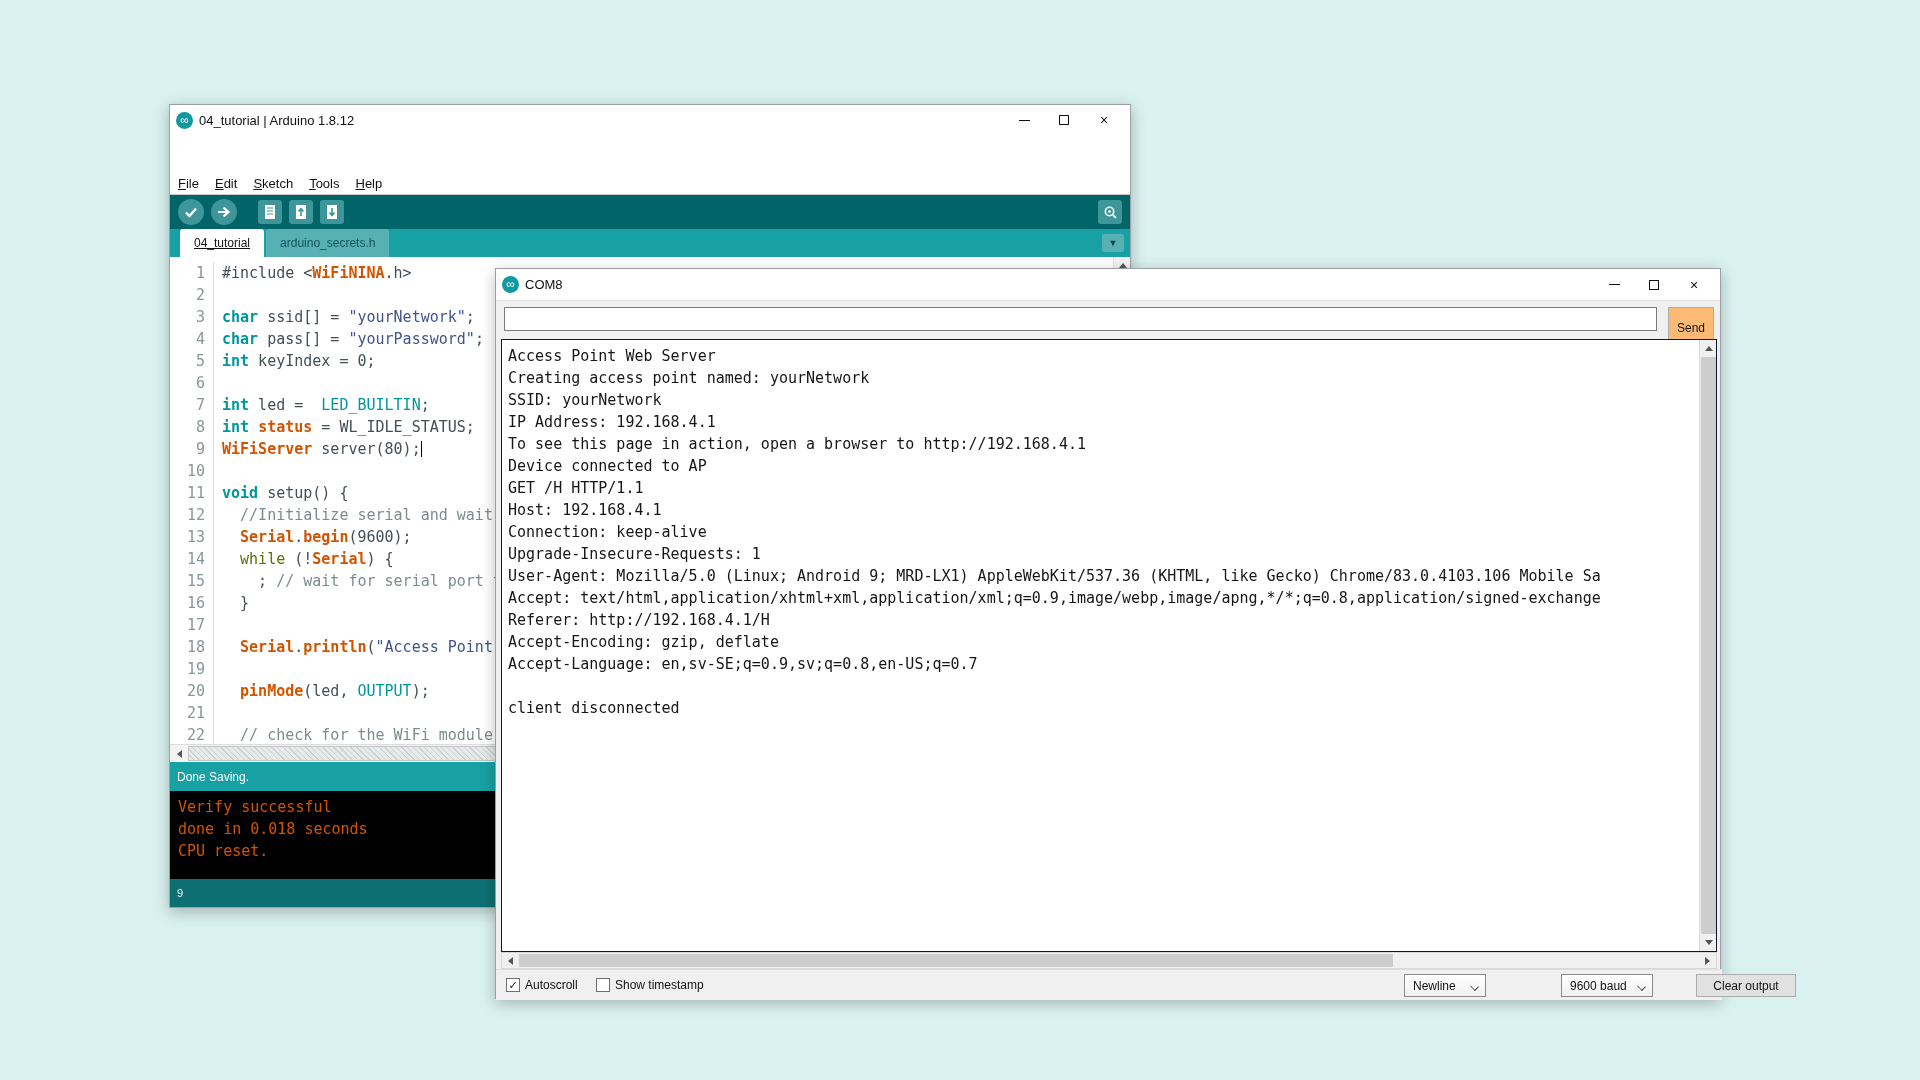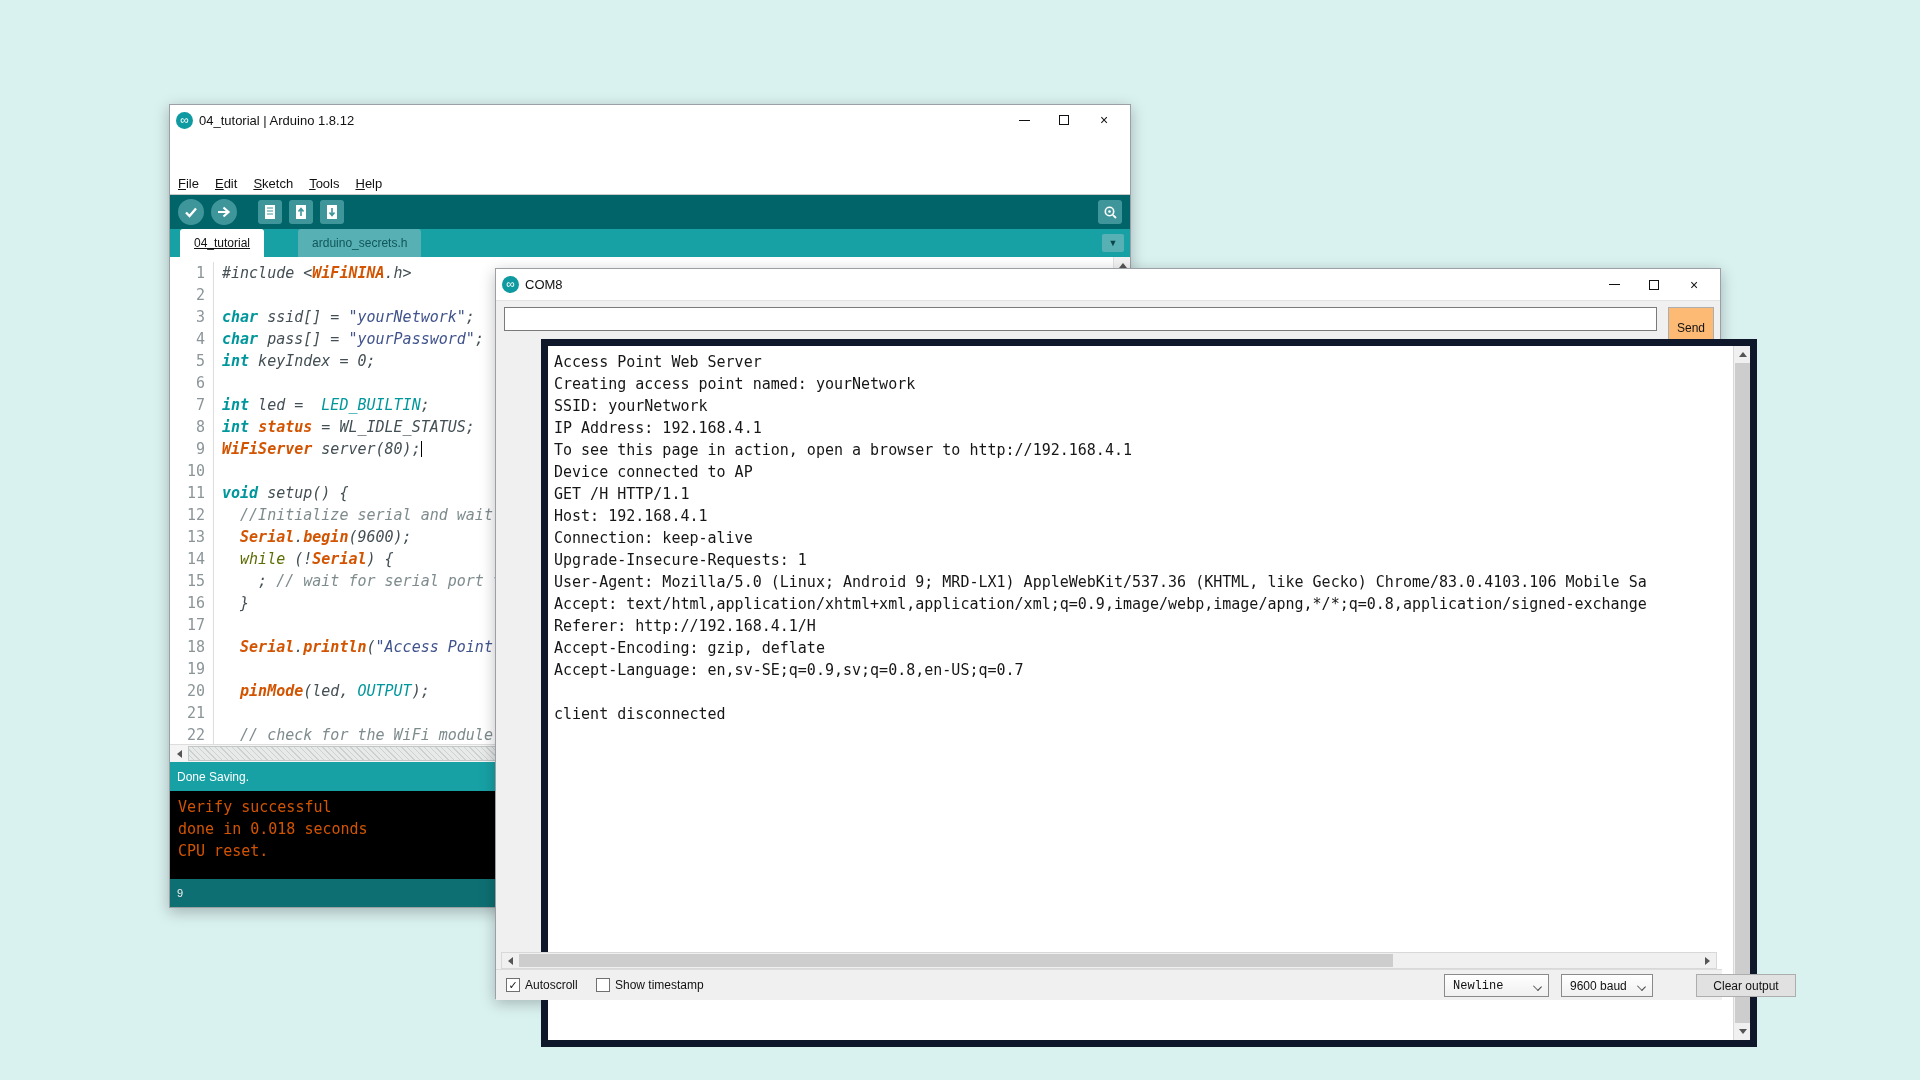--- a/index.html
+++ b/index.html
@@ -26,28 +26,28 @@
   .tbtn { background:#3F969A; display:flex; align-items:center; justify-content:center; margin-right:7px; }
   .tbtn.round { width:26px; height:26px; border-radius:50%; }
   .tbtn.square { width:24px; height:24px; border-radius:3px; }
   .tbtn svg { display:block; }
   .tb-gap { width:14px; }
   .tb-right { margin-left:auto; margin-right:0; }
 
   .tabstrip { height:28px; background:#17A1A5; display:flex; align-items:flex-end; padding-left:10px; position:relative; flex:0 0 auto; }
   .tab { height:28px; display:flex; align-items:center; padding:0 14px; font-size:12px; border-top-left-radius:3px; border-top-right-radius:3px; margin-right:2px; }
   .tab.active { background:#fff; color:#111;text-decoration:underline; }
-  .tab.inactive { background:#57B1B4; color:#10565A;margin-left:32px; }
+  .tab.inactive { background:#57B1B4; color:#10565A; }
   .tab-menu-btn { position:absolute; right:6px; top:5px; width:22px; height:18px; background:#57B1B4; border-radius:2px; display:flex; align-items:center; justify-content:center; color:#0B4547; font-size:9px; }
 
   .editor { position:relative; background:#fff; overflow:hidden; flex:1 1 auto; }
   .code-rows { position:absolute; left:0; top:5px; right:17px; font-family:"DejaVu Sans Mono", monospace; font-size:15px; line-height:22px; }
   .code-row { display:flex; white-space:pre; }
   .lnum { flex:0 0 44px; text-align:right; padding-right:8px; color:#8b9598; border-right:1px solid #ddd; }
-  .ltext { padding-left:8px; color:#434F54;font-style:italic; }
+  .ltext { padding-left:8px; color:#434F54; }
   .tk-p { color:#434F54; }
   .tk-k { color:#00979C; font-weight:bold; }
   .tk-kc { color:#00979C; }
   .tk-f { color:#D35400; font-weight:bold; }
   .tk-s { color:#40538C; }
   .tk-c { color:#7E8B8D; }
   .tk-o { color:#5E6D03; }
   .caret { display:inline-block; width:1px; height:16px; background:#000; vertical-align:-3px; }
 
   .v-scroll { position:absolute; right:0; top:0; bottom:0; width:17px; background:#F2F2F2; border-left:1px solid #e0e0e0; }
@@ -65,21 +65,21 @@
 
   .ide-status { height:29px; background:#17A1A5; color:#fff; font-size:12px; display:flex; align-items:center; padding-left:7px; flex:0 0 auto; }
   .ide-console { height:88px; background:#000; font-family:"DejaVu Sans Mono", monospace; font-size:15px; line-height:22px; color:#D35400; padding:5px 8px; overflow:hidden; flex:0 0 auto; }
   .ide-strip { height:28px; background:#0E6F72; color:#efefef; font-size:11px; display:flex; align-items:center; padding-left:7px; flex:0 0 auto; }
 
   
   #serial { left:495px; top:268px; width:1226px; height:731px; z-index:10; background:#F0F0F0; }
   #serial .titlebar { border-bottom:1px solid #e3e3e3; }
   .ser-input { position:absolute; left:8px; top:38px; width:1153px; height:24px; border:1px solid #7A7A7A; background:#fff; font-size:13px; padding:0 5px; font-family:"Liberation Sans", sans-serif; }
   .ser-send { position:absolute; left:1172px; top:38px; width:46px; height:41px; background:#fdba74; border:1px solid #ADADAD; font-size:12px; color:#111; display:flex; align-items:center; justify-content:center; }
-  .ser-output { position:absolute; left:5px; top:70px; width:1216px; height:708px; background:#fff; border:7px solid #0f172a; overflow:hidden;margin-left:40px; }
+  .ser-output { position:absolute; left:5px; top:70px; width:1216px; height:613px; background:#fff; border:1px solid #0f172a; overflow:hidden; }
   .ser-lines { position:absolute; left:0; top:3px; right:17px; padding:2px 6px; font-family:"DejaVu Sans Mono", monospace; font-size:15px; line-height:22px; color:#161616; }
   .ser-line { white-space:pre; overflow:hidden; }
   .ser-vscroll { position:absolute; right:0; top:0; bottom:0; width:17px; background:#F0F0F0; border-left:1px solid #d8d8d8; }
   .ser-vscroll .btn { position:absolute; left:0; width:17px; height:17px; display:flex; align-items:center; justify-content:center; }
   .ser-vscroll .btn.up { top:0; } .ser-vscroll .btn.down { bottom:0; }
   .ser-vscroll .thumb { position:absolute; left:1px; width:15px; top:17px; bottom:17px; background:#CDCDCD; }
   .ser-hscroll { position:absolute; left:5px; top:683px; width:1216px; height:17px; background:#F0F0F0; border:1px solid #d8d8d8; }
   .ser-hscroll .btn { position:absolute; top:0; width:17px; height:15px; display:flex; align-items:center; justify-content:center; }
   .ser-hscroll .btn.left { left:0; } .ser-hscroll .btn.right { right:0; }
   .ser-hscroll .thumb { position:absolute; top:1px; height:13px; left:17px; width:72%; background:#CDCDCD; }
@@ -278,21 +278,21 @@
 
   <div class="ser-bottom">
     <div class="chk" style="left:10px;">
       <span class="box">✓</span>
       <span>Autoscroll</span>
     </div>
     <div class="chk" style="left:100px;">
       <span class="box"></span>
       <span>Show timestamp</span>
     </div>
-    <div class="dd" style="left:948px; width:105px;font-family:Liberation Mono, monospace;">
+    <div class="dd" style="left:908px; width:82px;">
       <span>Newline</span>
       <span class="chev"></span>
     </div>
     <div class="dd" style="left:1065px; width:92px;">
       <span>9600 baud</span>
       <span class="chev"></span>
     </div>
     <div class="btn-gray" style="left:1200px; width:100px;">Clear output</div>
   </div>
 </div>

